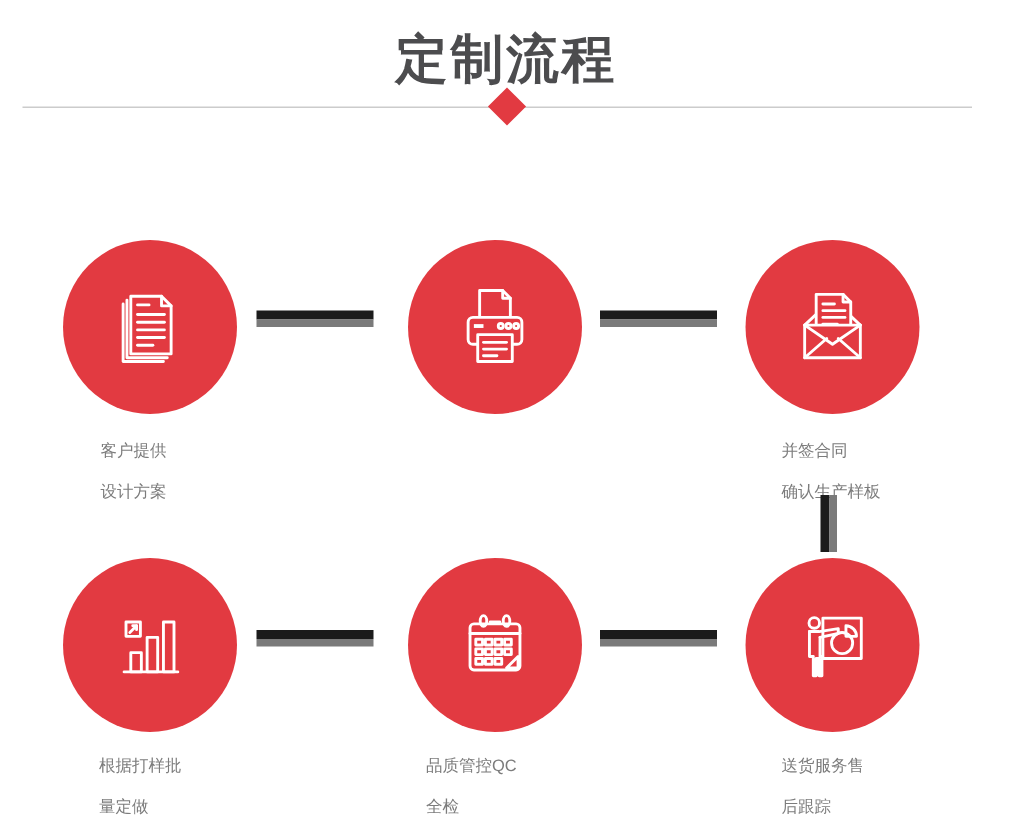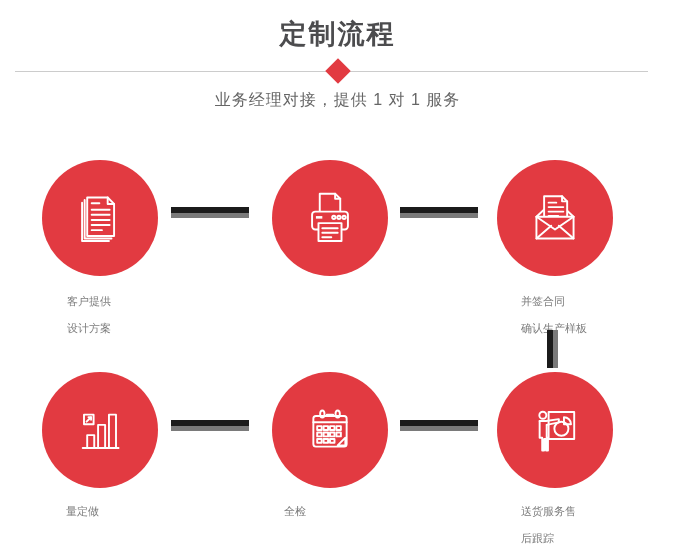--- a/index.html
+++ b/index.html
@@ -1,21 +1,21 @@
 <!DOCTYPE html>
 <html><head>
 <meta charset="utf-8">
 <style>
   html,body{margin:0;padding:0;background:#fff;}
   body{font-family:"Liberation Sans","DejaVu Sans",sans-serif;}
   .canvas{position:relative;width:675px;height:550px;background:#ffffff;overflow:hidden;}
 
   .page-title{
     position:absolute;top:16px;left:0;width:675px;text-align:center;
-    font-size:27px;font-weight:bold;color:#4c4c4e;letter-spacing:2px;
+    font-size:35px;font-weight:bold;color:#4c4c4e;letter-spacing:2px;
   }
   .divider{
     position:absolute;top:71px;left:15px;width:633px;height:1px;background:#cccccc;
   }
   .diamond{
     position:absolute;top:62px;left:329px;width:18px;height:18px;
     background:#e23a41;transform:rotate(45deg);
   }
   .subtitle{
     position:absolute;top:90px;left:0;width:675px;text-align:center;
@@ -65,21 +65,20 @@
   .ic-solid{fill:#ffffff;stroke:none;}
 </style>
 </head>
 <body>
 
 <div class="canvas">
 
   <div class="page-title">定制流程</div>
   <div class="divider"></div>
   <div class="diamond"></div>
-  <div class="subtitle">业务经理对接，提供 1 对 1 服务</div>
 
   <div class="step" id="step1">
     <div class="circle">
       <svg viewBox="0 0 100 100">
         <path class="ic" d="M22,26 L22,86 L64,86"></path>
         <path class="ic" d="M26,22 L26,82 L68,82"></path>
         <path class="ic-fill" d="M30,18 L62,18 L72,28 L72,78 L30,78 Z"></path>
         <path class="ic" d="M62,18 L62,28 L72,28"></path>
         <line class="ic" x1="37" y1="27" x2="49" y2="27"></line>
         <line class="ic" x1="37" y1="37" x2="65" y2="37"></line>
@@ -145,20 +144,21 @@
         <rect class="ic" x="30" y="58" width="11" height="20"></rect>
         <rect class="ic" x="47" y="42" width="11" height="36"></rect>
         <rect class="ic" x="64" y="26" width="11" height="52"></rect>
         <rect class="ic" x="25" y="26" width="15" height="15"></rect>
         <line class="ic" x1="29" y1="37" x2="36" y2="30"></line>
         <path class="ic" d="M32,30 L36,30 L36,34"></path>
       </svg>
     </div>
   </div>
   <div class="label" id="label4">
+    <div>根据打样批</div>
     <div>量定做</div>
   </div>
 
   <div class="step" id="step5">
     <div class="circle">
       <svg viewBox="0 0 100 100">
         <rect class="ic" x="24" y="28" width="52" height="48" rx="4"></rect>
         <line class="ic" x1="24" y1="38" x2="76" y2="38"></line>
         <ellipse class="ic" cx="38" cy="25" rx="3.4" ry="5.6"></ellipse>
         <ellipse class="ic" cx="62" cy="25" rx="3.4" ry="5.6"></ellipse>
@@ -172,20 +172,21 @@
         <rect class="ic" x="50" y="54" width="7" height="6"></rect>
         <rect class="ic" x="60" y="54" width="7" height="6"></rect>
         <rect class="ic" x="30" y="64" width="7" height="6"></rect>
         <rect class="ic" x="40" y="64" width="7" height="6"></rect>
         <rect class="ic" x="50" y="64" width="7" height="6"></rect>
         <path class="ic" d="M62,74 L74,62 L74,74 Z"></path>
       </svg>
     </div>
   </div>
   <div class="label" id="label5">
+    <div>品质管控QC</div>
     <div>全检</div>
   </div>
 
   <div class="step" id="step6">
     <div class="circle">
       <svg viewBox="0 0 100 100">
         <rect class="ic" x="40" y="22" width="40" height="42"></rect>
         <circle class="ic" cx="60" cy="48" r="11"></circle>
         <path class="ic" d="M64,41 L64,30 A11,11 0 0 1 75,41 Z"></path>
         <circle class="ic" cx="31" cy="27" r="5.5"></circle>

